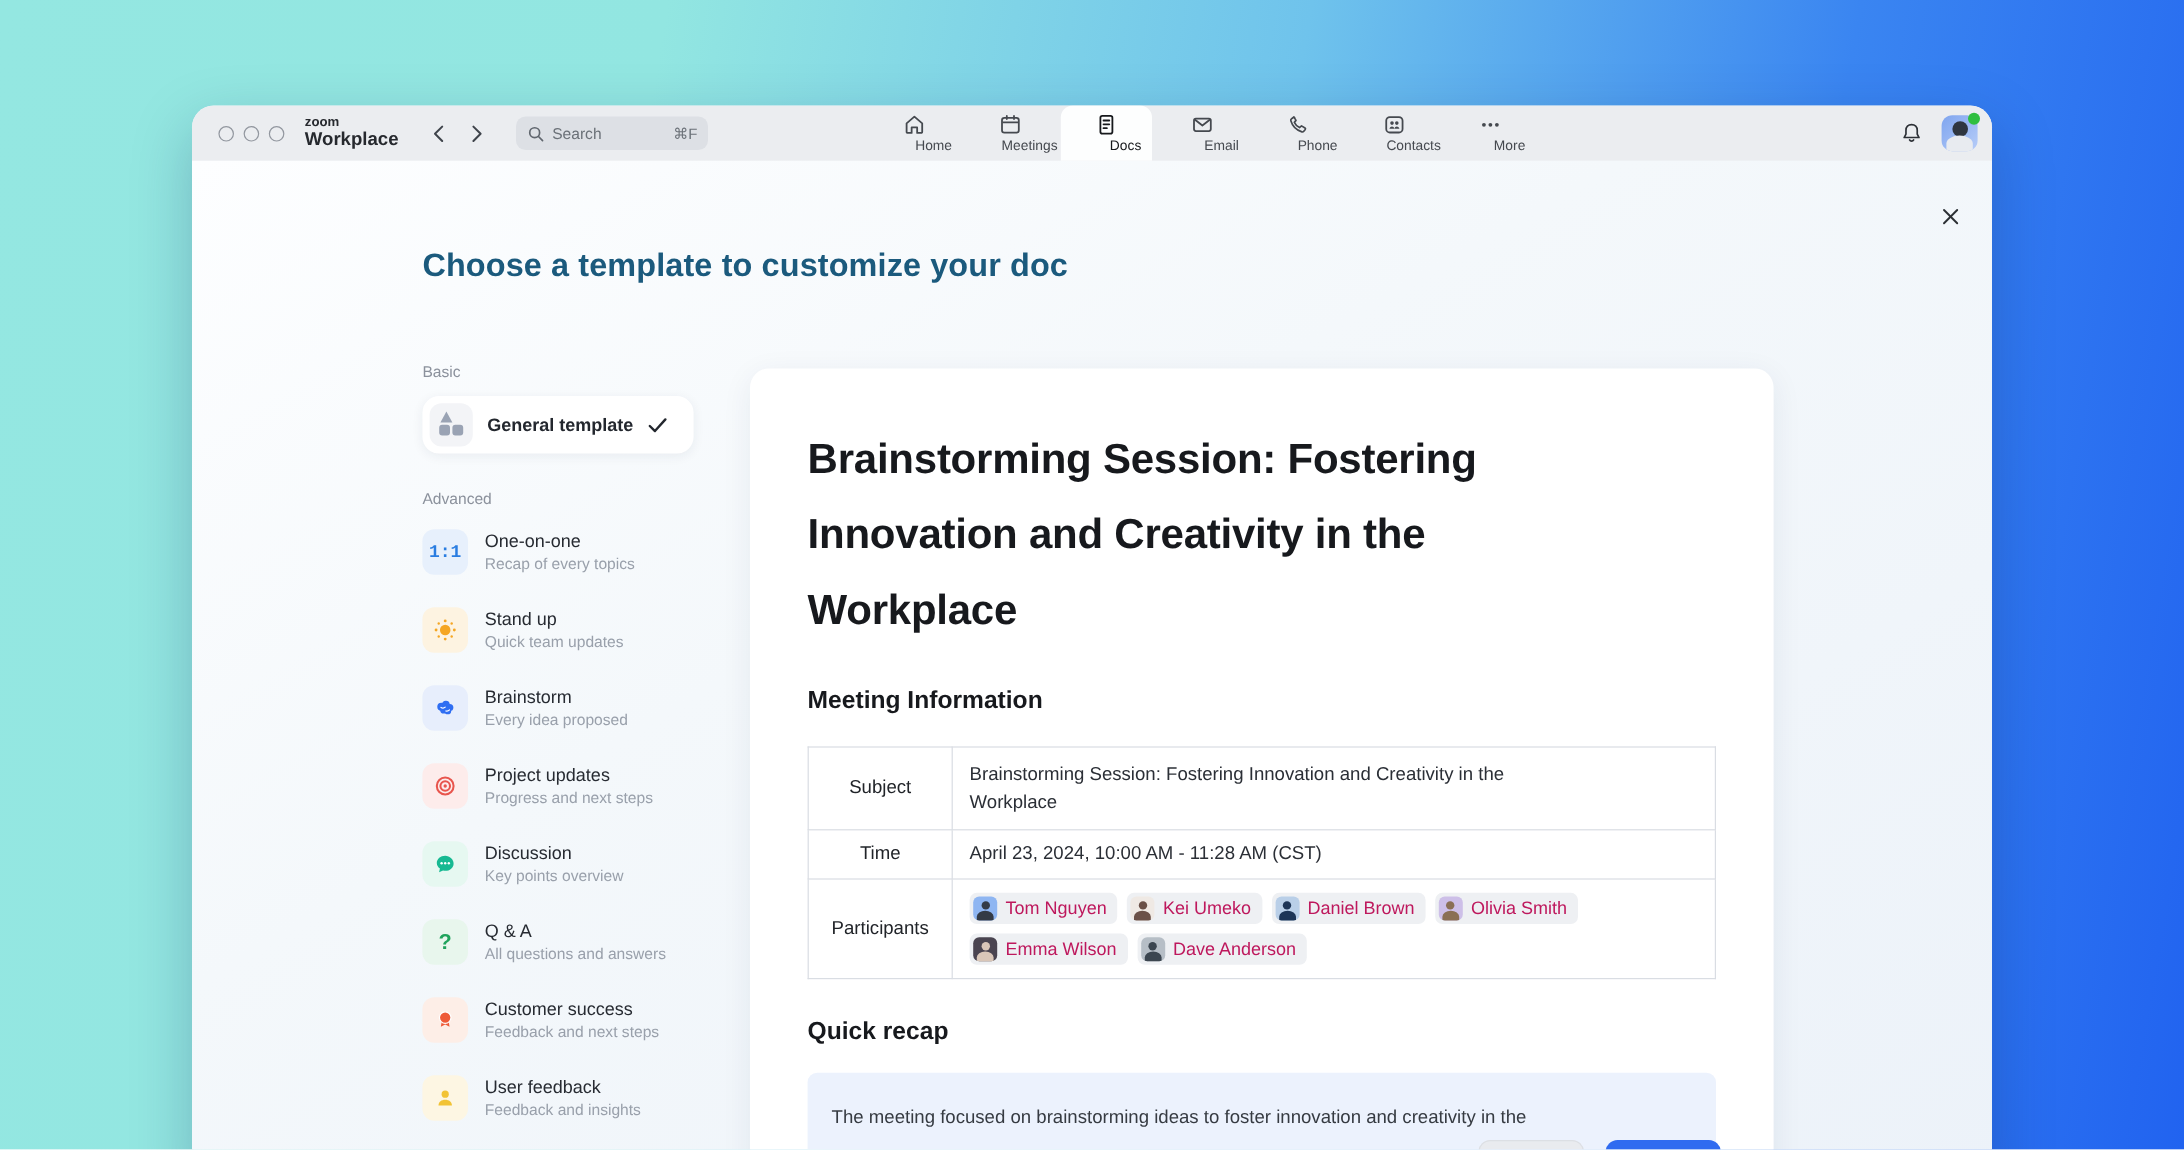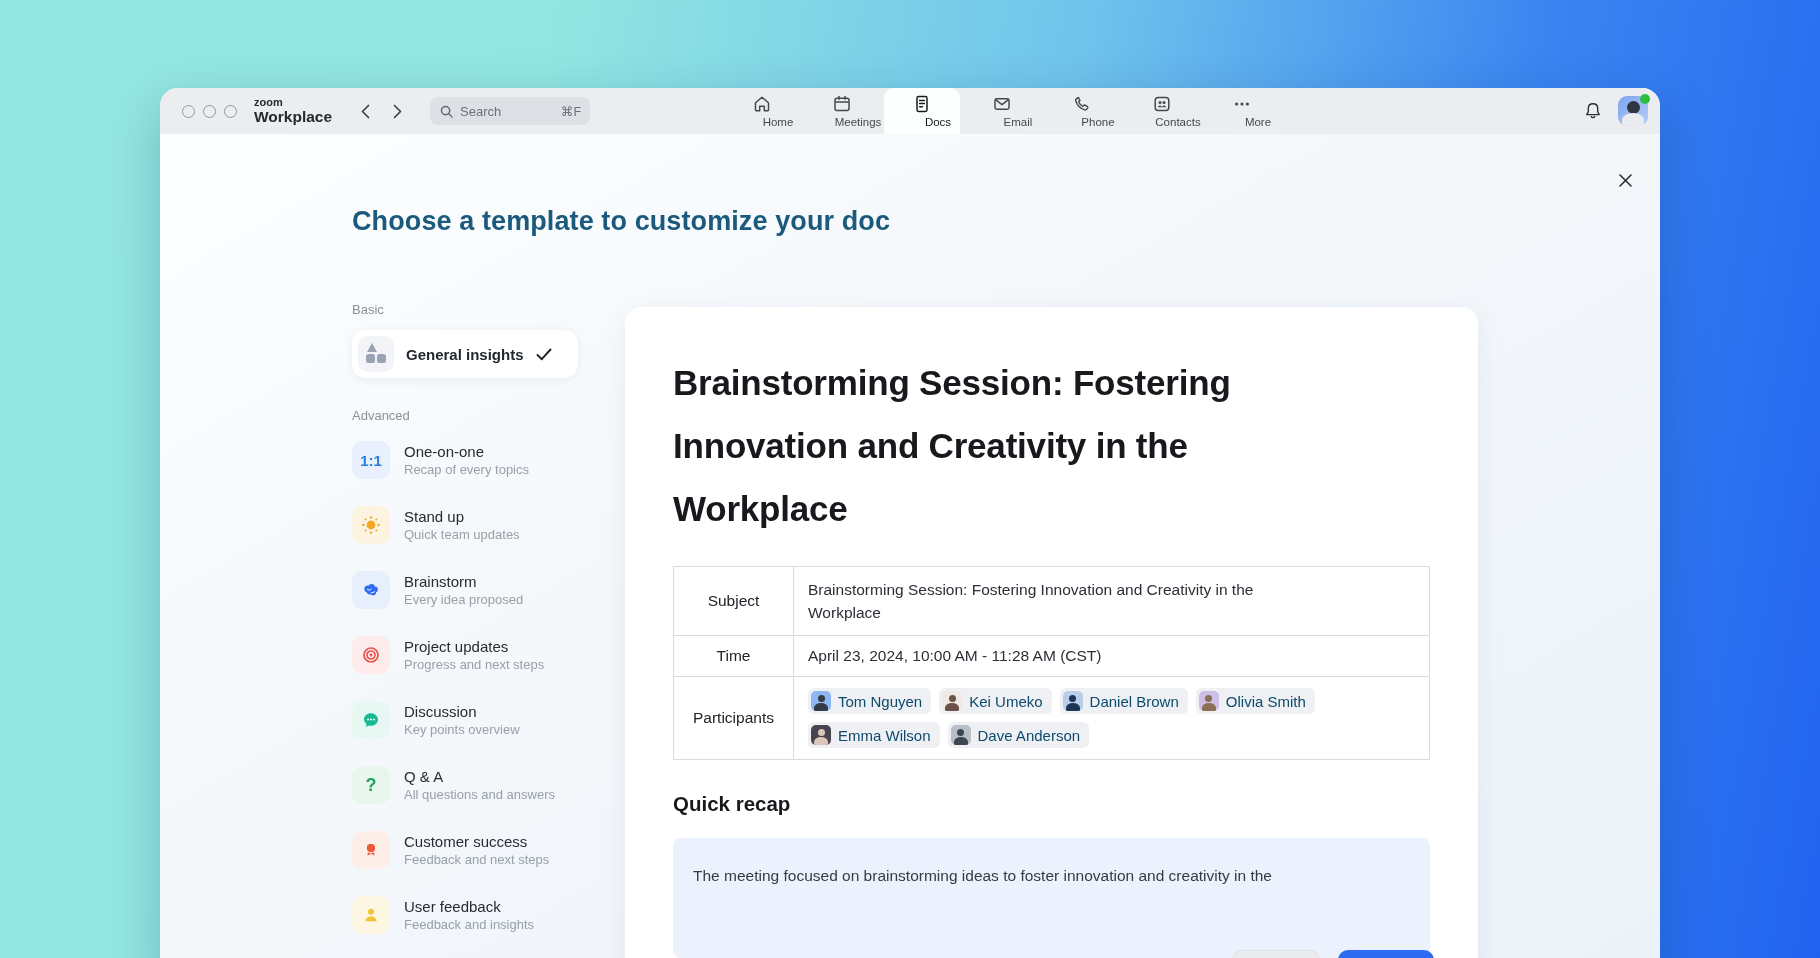--- a/index.html
+++ b/index.html
@@ -98,21 +98,21 @@
   .h2{ font-size:20.5px; font-weight:700; color:#17191d; margin-top:32px; }
   .info-table{ margin-top:26px; width:757px; border-collapse:collapse; }
   .info-table td{ border:1px solid #d9dde3; font-size:15.5px; color:#2b2f36; padding:11px 14px; vertical-align:middle; }
   .info-table td.lbl{ width:120px; font-weight:400; color:#212429; vertical-align:middle;text-align:center; }
   .subject-val{ max-width:500px; line-height:23px; }
   .pill-wrap{ display:flex; flex-wrap:wrap; gap:8px; max-width:560px; }
   .pill{
     display:inline-flex; align-items:center; gap:7px; background:#eef0f3; border-radius:6px;
     padding:3px 9px 3px 3px; cursor:pointer;
   }
-  .pill .pname{ font-size:15px; color:#0c4a6e; white-space:nowrap; }
+  .pill .pname{ font-size:15px; color:#be185d; white-space:nowrap; }
   .pavatar{ position:relative; width:20px; height:20px; border-radius:5px; overflow:hidden; flex:0 0 20px; }
   .pavatar .ph{ position:absolute; left:6.5px; top:3.5px; width:7px; height:7px; border-radius:50%; background:currentColor; }
   .pavatar .pb{ position:absolute; left:3px; top:11.5px; width:14px; height:10px; border-radius:50% 50% 0 0; background:currentColor; }
   .recap-box{ margin-top:22px; width:757px; height:120px; background:#ecf2fd; border-radius:8px; padding:26px 20px; }
   .recap-box p{ font-size:15.5px; color:#363b42; line-height:23px; max-width:600px; }
 
   .btn-partial{ position:absolute; height:36px; border-radius:10px; z-index:5; cursor:pointer; }
   .btn-secondary{ left:1072px; top:816px; width:88px; background:#e9ebef; box-shadow:0 0 0 1px #dcdfe4 inset; }
   .btn-primary{ left:1178px; top:816px; width:96px; }
 </style>
@@ -239,32 +239,32 @@
 
       <div class="tpl-sidebar">
         <div class="sec-label">Basic</div>
 
         <div class="general-card">
           <div class="gicon">
             <span class="tri"></span>
               <span class="sq1"></span>
               <span class="sq2"></span>
           </div>
-          <span class="glabel">General insights</span>
+          <span class="glabel">General template</span>
           <span class="check">
             <svg width="16" height="13" viewBox="0 0 16 13">
                 <polyline points="1.5,7 5.8,11.2 14.5,1.5" fill="none" stroke="currentColor" stroke-width="2" stroke-linecap="round" stroke-linejoin="round"></polyline>
               </svg>
           </span>
         </div>
 
         <div class="sec-label">Advanced</div>
 
         <div class="tpl-item">
-          <div class="tpl-icon" style="background-color: rgb(231, 240, 252); color: rgb(42, 125, 225);">
+          <div class="tpl-icon" style="background-color: rgb(231, 240, 252); color: rgb(42, 125, 225); font-family: Liberation Mono, monospace;">
             <span class="icon-txt">1:1</span>
           </div>
           <div class="tpl-txt">
             <div class="t1">One-on-one</div>
             <div class="t2">Recap of every topics</div>
           </div>
         </div>
 
         <div class="tpl-item">
           <div class="tpl-icon" style="background-color: rgb(253, 243, 225); color: rgb(245, 166, 35);">
@@ -370,20 +370,21 @@
           <div class="tpl-txt">
             <div class="t1">User feedback</div>
             <div class="t2">Feedback and insights</div>
           </div>
         </div>
       </div>
 
       <div class="doc-card">
         <div class="doc-title">Brainstorming Session: Fostering Innovation and Creativity in the Workplace</div>
 
+        <div class="h2">Meeting Information</div>
 
         <table class="info-table">
           <tbody>
               <tr>
             <td class="lbl">Subject</td>
             <td>
                   <div class="subject-val">Brainstorming Session: Fostering Innovation and Creativity in the Workplace</div>
                 </td>
           </tr>
           <tr>

